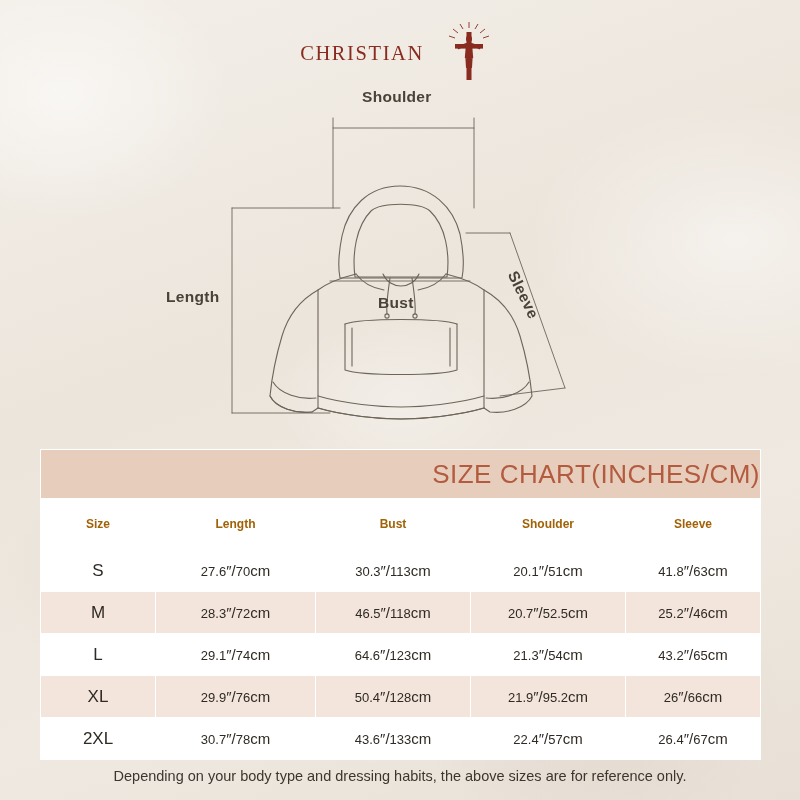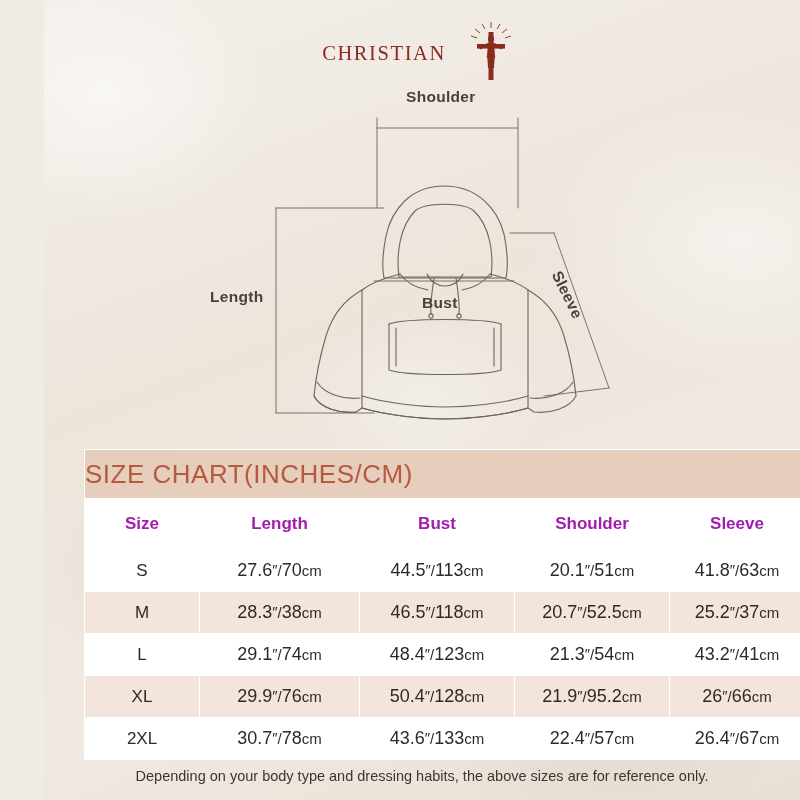--- a/index.html
+++ b/index.html
@@ -18,21 +18,20 @@
   .page {
     position: absolute;
     inset: 0;
     background:
       radial-gradient(ellipse 240px 180px at 8% 12%, rgba(255,255,255,0.55), rgba(255,255,255,0) 70%),
       radial-gradient(ellipse 300px 200px at 92% 30%, rgba(255,255,255,0.45), rgba(255,255,255,0) 70%),
       radial-gradient(ellipse 260px 200px at 75% 88%, rgba(214,202,189,0.45), rgba(255,255,255,0) 70%),
       radial-gradient(ellipse 220px 160px at 20% 72%, rgba(214,202,189,0.35), rgba(255,255,255,0) 70%),
       radial-gradient(ellipse 180px 120px at 50% 50%, rgba(255,255,255,0.30), rgba(255,255,255,0) 70%),
       linear-gradient(160deg, #f3efe9 0%, #ece5dc 40%, #efe9e1 70%, #e8e0d6 100%);
-    margin-left: 44px;
   }
 
   
   .brand {
     position: absolute;
     top: 18px;
     left: 0;
     right: 0;
     height: 70px;
     display: flex;
@@ -95,53 +94,53 @@
     width: 720px;
     table-layout: fixed;
   }
   table.size-chart td, table.size-chart th {
     border: 1px solid #ffffff;
     padding: 0;
   }
   .title-row td {
     background: #e6cdbc;
     height: 48px;
-    text-align: left;
+    text-align: right;
     vertical-align: middle;
     border: none;
   }
   .chart-title {
     font-family: "Liberation Sans", sans-serif;
     font-size: 26px;
     color: #b35a3f;
     letter-spacing: 0.5px;
     font-weight: normal;
   }
   .head-row td {
     background: #ffffff;
     height: 50px;
     text-align: center;
     vertical-align: middle;
-    font-size: 17px;
+    font-size: 12px;
     font-weight: bold;
-    color: #a21caf;
+    color: #a16207;
   }
   .data-row td {
     height: 41px;
     text-align: center;
     vertical-align: middle;
     font-size: 16.5px;
     color: #2f2a24;
   }
   .data-row.odd td { background: #ffffff; }
   .data-row.even td { background: #f3e5dc; }
   .data-row td.size-cell {
     font-size: 17px;
   }
-  .val .inch { font-size: 18px; }
+  .val .inch { font-size: 13px; }
   .val .cm { font-size: 15px; }
   .val .q { font-size: 15px; vertical-align: top; position: relative; top: 1px;}
 
   .footnote {
     position: absolute;
     left: 0;
     right: 0;
     bottom: 16px;
     text-align: center;
     font-size: 14.5px;
@@ -289,39 +288,39 @@
           <td>Size</td>
           <td>Length</td>
           <td>Bust</td>
           <td>Shoulder</td>
           <td>Sleeve</td>
         </tr>
 
         <tr class="data-row odd">
           <td class="size-cell">S</td>
           <td class="val"><span class="inch">27.6</span><span class="q">″</span><span class="cm">/</span><span class="inch">70</span><span class="cm">cm</span></td>
-          <td class="val"><span class="inch">44.5</span><span class="q">″</span><span class="cm">/</span><span class="inch">113</span><span class="cm">cm</span></td>
+          <td class="val"><span class="inch">30.3</span><span class="q">″</span><span class="cm">/</span><span class="inch">113</span><span class="cm">cm</span></td>
           <td class="val"><span class="inch">20.1</span><span class="q">″</span><span class="cm">/</span><span class="inch">51</span><span class="cm">cm</span></td>
           <td class="val"><span class="inch">41.8</span><span class="q">″</span><span class="cm">/</span><span class="inch">63</span><span class="cm">cm</span></td>
         </tr>
 
         <tr class="data-row even">
           <td class="size-cell">M</td>
-          <td class="val"><span class="inch">28.3</span><span class="q">″</span><span class="cm">/</span><span class="inch">38</span><span class="cm">cm</span></td>
+          <td class="val"><span class="inch">28.3</span><span class="q">″</span><span class="cm">/</span><span class="inch">72</span><span class="cm">cm</span></td>
           <td class="val"><span class="inch">46.5</span><span class="q">″</span><span class="cm">/</span><span class="inch">118</span><span class="cm">cm</span></td>
           <td class="val"><span class="inch">20.7</span><span class="q">″</span><span class="cm">/</span><span class="inch">52.5</span><span class="cm">cm</span></td>
-          <td class="val"><span class="inch">25.2</span><span class="q">″</span><span class="cm">/</span><span class="inch">37</span><span class="cm">cm</span></td>
+          <td class="val"><span class="inch">25.2</span><span class="q">″</span><span class="cm">/</span><span class="inch">46</span><span class="cm">cm</span></td>
         </tr>
 
         <tr class="data-row odd">
           <td class="size-cell">L</td>
           <td class="val"><span class="inch">29.1</span><span class="q">″</span><span class="cm">/</span><span class="inch">74</span><span class="cm">cm</span></td>
-          <td class="val"><span class="inch">48.4</span><span class="q">″</span><span class="cm">/</span><span class="inch">123</span><span class="cm">cm</span></td>
+          <td class="val"><span class="inch">64.6</span><span class="q">″</span><span class="cm">/</span><span class="inch">123</span><span class="cm">cm</span></td>
           <td class="val"><span class="inch">21.3</span><span class="q">″</span><span class="cm">/</span><span class="inch">54</span><span class="cm">cm</span></td>
-          <td class="val"><span class="inch">43.2</span><span class="q">″</span><span class="cm">/</span><span class="inch">41</span><span class="cm">cm</span></td>
+          <td class="val"><span class="inch">43.2</span><span class="q">″</span><span class="cm">/</span><span class="inch">65</span><span class="cm">cm</span></td>
         </tr>
 
         <tr class="data-row even">
           <td class="size-cell">XL</td>
           <td class="val"><span class="inch">29.9</span><span class="q">″</span><span class="cm">/</span><span class="inch">76</span><span class="cm">cm</span></td>
           <td class="val"><span class="inch">50.4</span><span class="q">″</span><span class="cm">/</span><span class="inch">128</span><span class="cm">cm</span></td>
           <td class="val"><span class="inch">21.9</span><span class="q">″</span><span class="cm">/</span><span class="inch">95.2</span><span class="cm">cm</span></td>
           <td class="val"><span class="inch">26</span><span class="q">″</span><span class="cm">/</span><span class="inch">66</span><span class="cm">cm</span></td>
         </tr>
 

